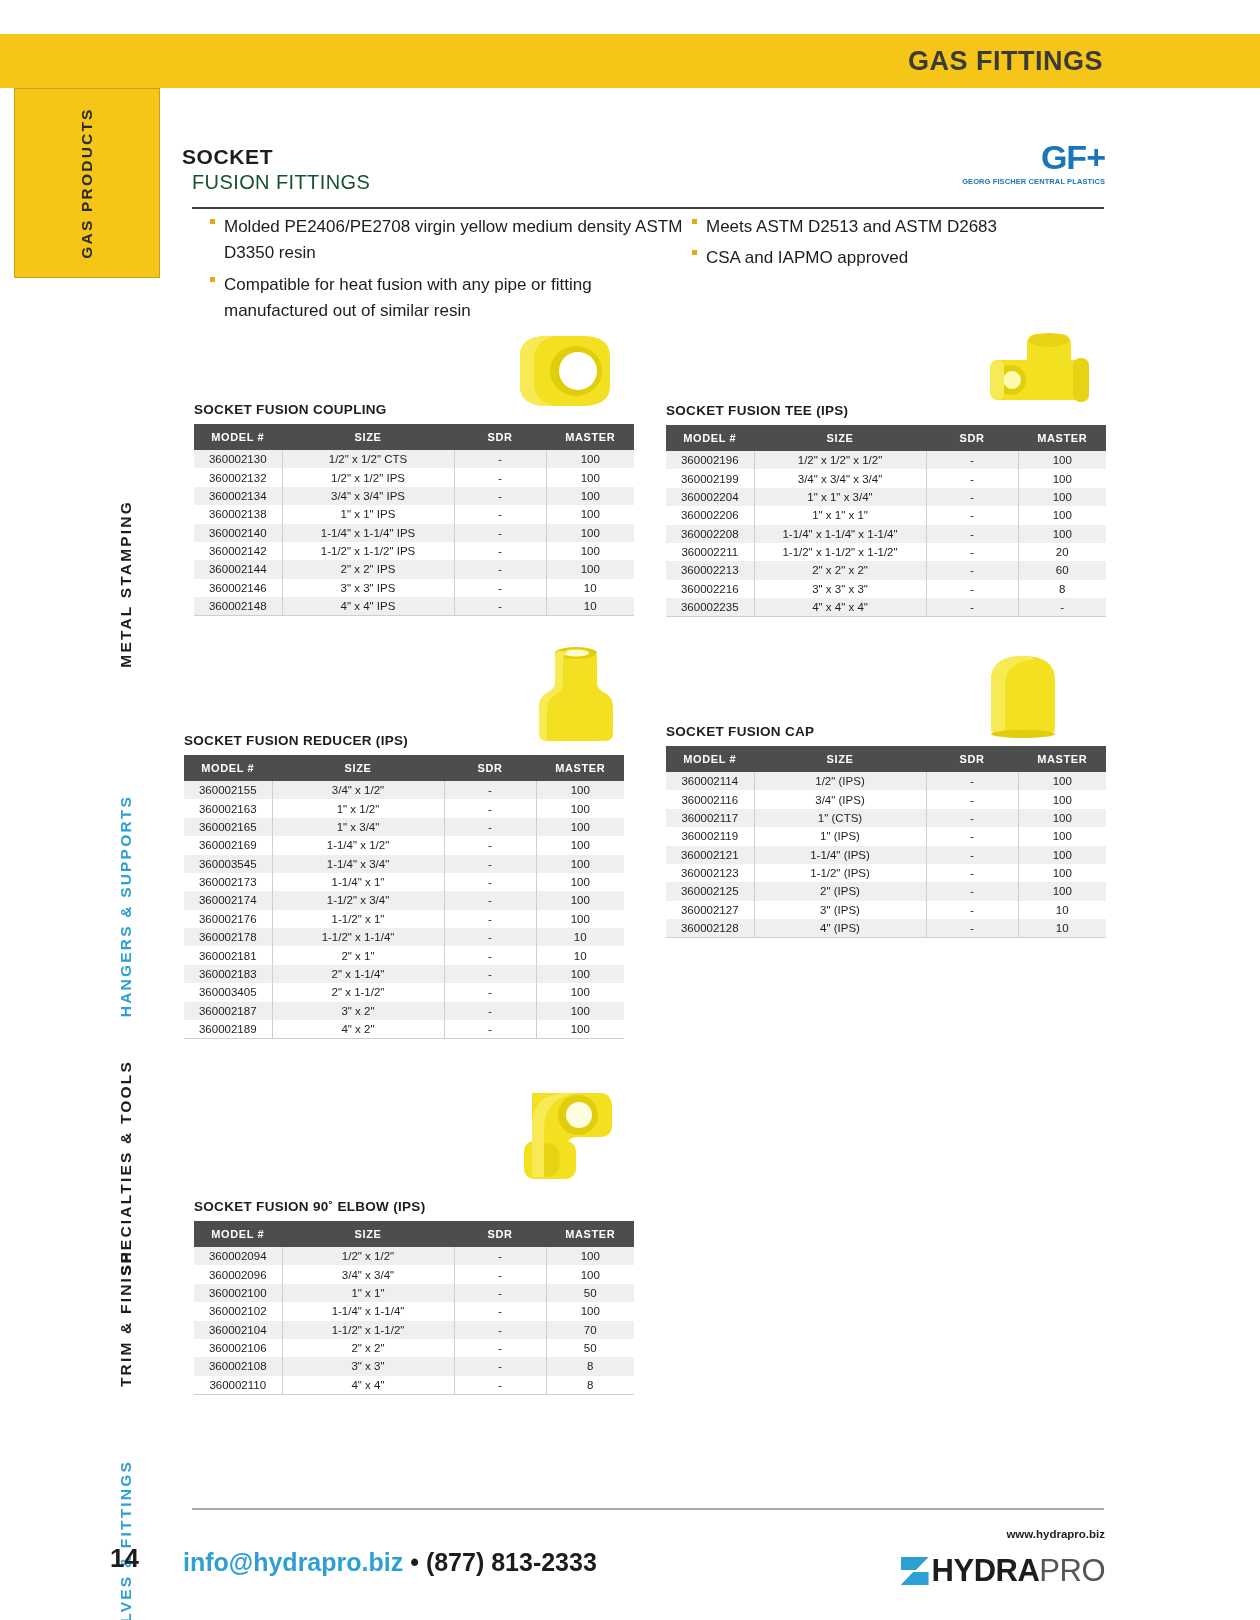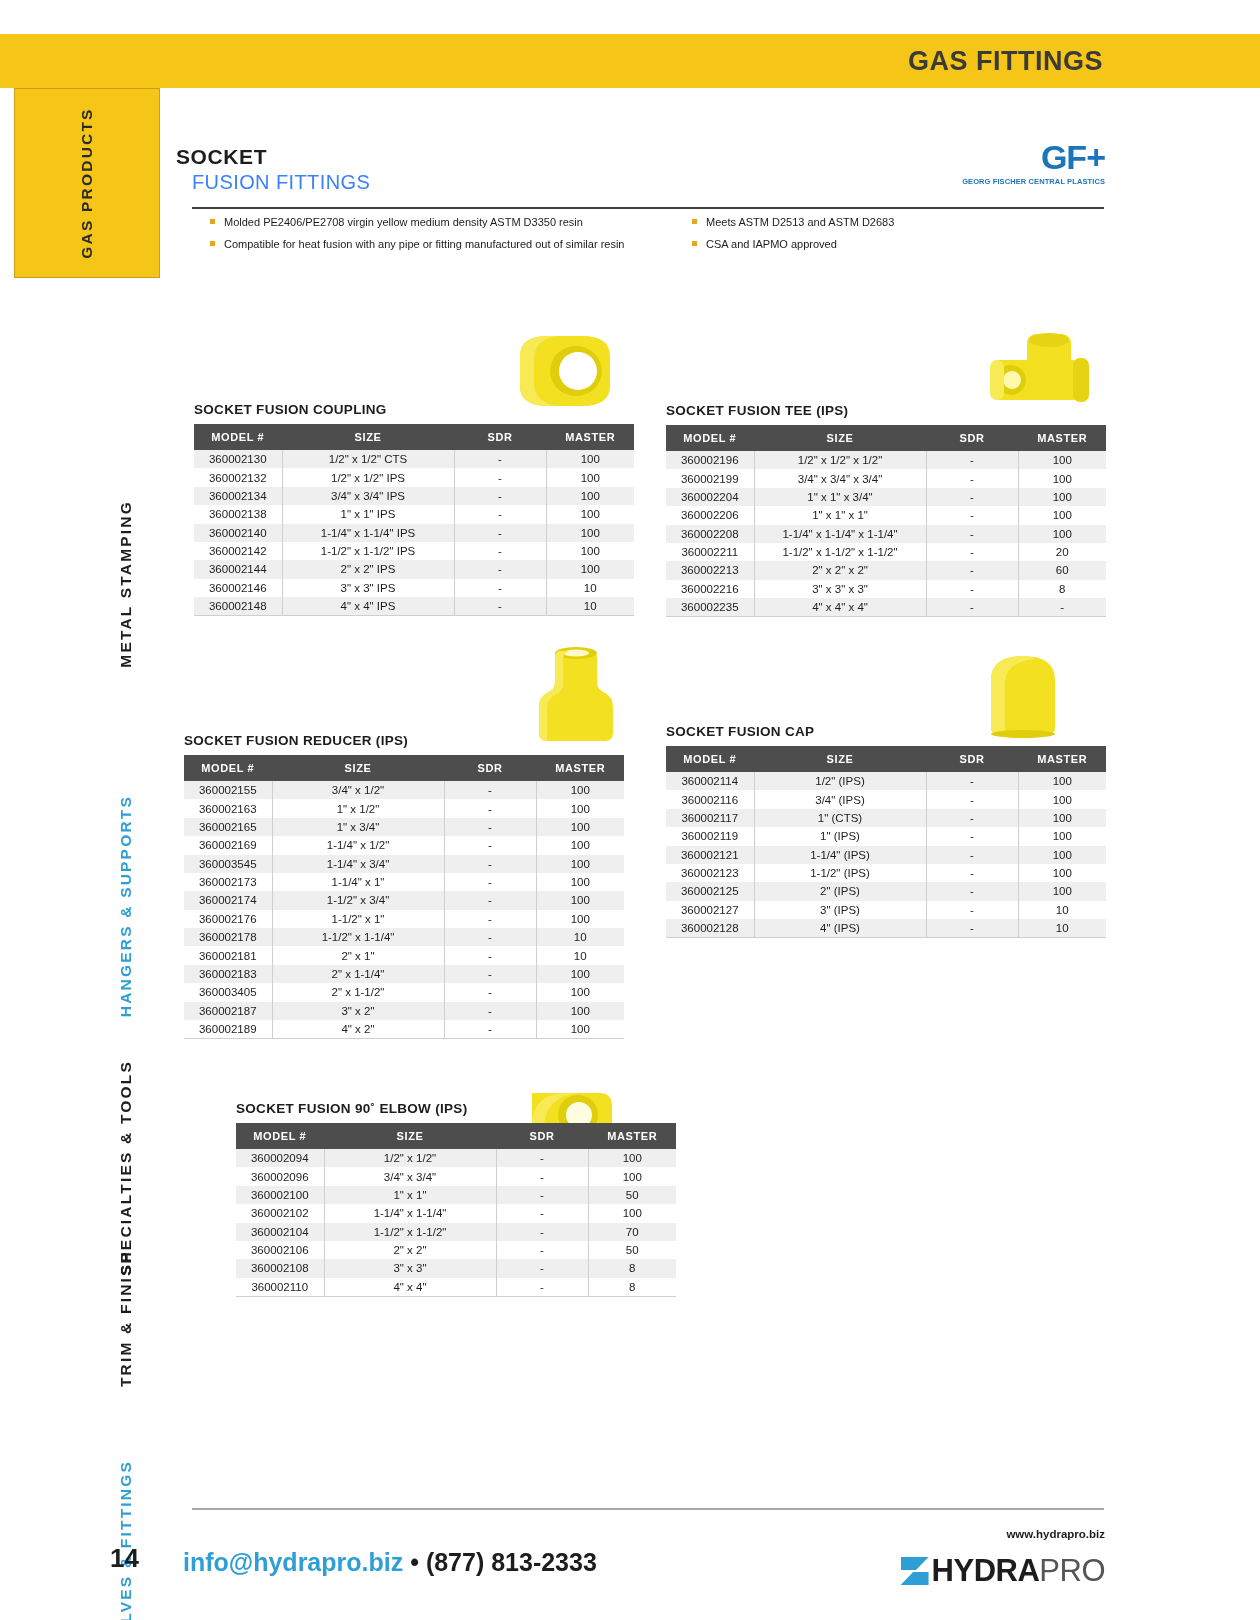--- a/index.html
+++ b/index.html
@@ -37,37 +37,37 @@
   }
   .side-tab .vtext {
     position:absolute; left:50%; top:0;
     transform-origin: 0 0;
     transform: rotate(-90deg) translate(-100%, -50%);
     white-space:nowrap; font-size:15.5px; font-weight:bold;
     letter-spacing:2.2px;
   }
 
   .prod-title {
-    position:absolute; left:176px; top:145px;
+    position:absolute; left:182px; top:145px;
     font-size:21px; font-weight:bold; letter-spacing:0.6px; color:#1d1d1d;
   }
   .prod-sub {
     position:absolute; left:192px; top:171px;
-    font-size:20px; font-weight:normal; letter-spacing:0.4px; color:#3b82f6;
+    font-size:20px; font-weight:normal; letter-spacing:0.4px; color:#14532d;
   }
 
   
   .gf-logo { position:absolute; right:155px; top:140px; text-align:right; }
   .gf-logo .gf { font-size:34px; font-weight:bold; color:#1a75bb; letter-spacing:-1px; line-height:1; }
   .gf-logo .gf-sub { font-size:7.5px; font-weight:bold; color:#1a75bb; letter-spacing:0.1px; margin-top:3px; }
 
   .rule { position:absolute; left:192px; top:207px; width:912px; height:2px; background:#3f3f3f; }
 
   
-  .bullets { position:absolute; top:214px; font-size:11px; color:#1d1d1d; line-height:1.55; }
+  .bullets { position:absolute; top:214px; font-size:17px; color:#1d1d1d; line-height:1.55; }
   .bullets.col1 { left:210px; width:490px; }
   .bullets.col2 { left:692px; width:420px; }
   .bullets li { list-style:none; position:relative; padding-left:14px; margin-bottom:5px; }
   .bullets li::before {
     content:""; position:absolute; left:0; top:5px;
     width:5px; height:5px; background:#E3A81E;
   }
 
   
   .tbl-block { position:absolute; }
@@ -541,21 +541,21 @@
           <tr>
             <td>360002128</td>
             <td>4" (IPS)</td>
             <td>-</td>
             <td>10</td>
           </tr>
         </tbody>
     </table>
   </div>
 
-  <div class="tbl-block" style="left:194px;top:1101px;margin-left:42px;">
+  <div class="tbl-block" style="left:194px;top:1199px;">
     <div class="tbl-title">SOCKET FUSION 90˚ ELBOW (IPS)</div>
     <table class="spec">
       <colgroup>
           <col class="c-model">
           <col class="c-size">
           <col class="c-sdr">
           <col class="c-master">
         </colgroup>
       <thead>
           <tr>

